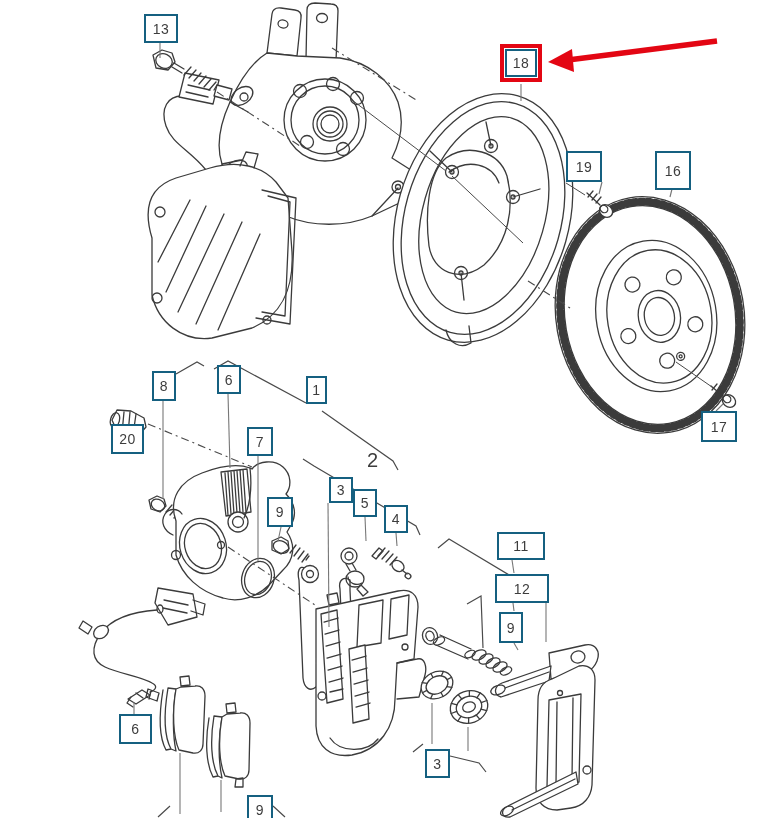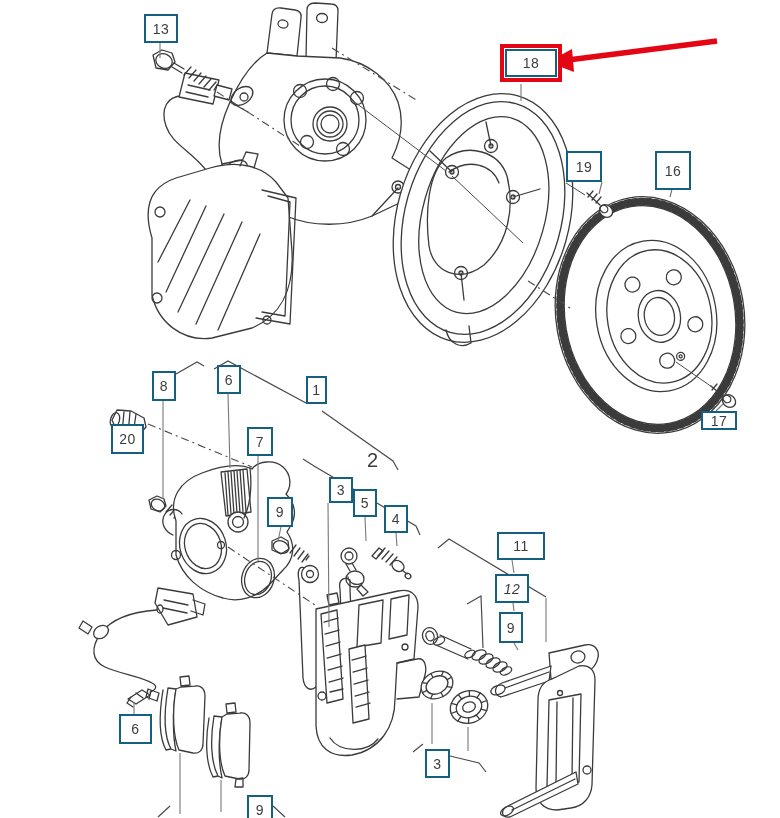--- a/index.html
+++ b/index.html
@@ -4,21 +4,21 @@
 <style>
   html,body{margin:0;padding:0;background:#fff;}
   .stage{position:relative;width:780px;height:818px;background:#fff;overflow:hidden;
          font-family:"Liberation Sans",sans-serif;}
   .stage svg{position:absolute;left:0;top:0;}
   .co{position:absolute;box-sizing:border-box;border:2px solid #156080;background:#fff;
       display:flex;align-items:center;justify-content:center;
       font-size:14px;color:#3d3d3d;letter-spacing:.5px;cursor:pointer;}
   .co-hl{position:absolute;box-sizing:border-box;border:4px solid #e30613;background:#fff;
          padding:1px;display:flex;cursor:pointer;}
-  .co-hl .co{position:static;width:52px;height:28px;border-width:2px;}
+  .co-hl .co{position:static;width:32px;height:28px;border-width:2px;}
   .plain-num{position:absolute;font-size:20px;color:#3d3d3d;}
 </style>
 </head>
 <body>
 
 <div class="stage">
 
 <svg width="780" height="818" viewBox="0 0 780 818">
 
   <g stroke="#3b3b3b" stroke-width="1.3" fill="none" stroke-linecap="round" stroke-linejoin="round">
@@ -348,21 +348,21 @@
     </div>
 
 <div class="co" style="left:566px;top:151px;width:36px;height:31px;">
       <span>19</span>
     </div>
 
 <div class="co" style="left:655px;top:151px;width:36px;height:39px;">
       <span>16</span>
     </div>
 
-<div class="co" style="left:701px;top:411px;width:36px;height:19px;">
+<div class="co" style="left:701px;top:411px;width:36px;height:31px;">
       <span>17</span>
     </div>
 
 <div class="co" style="left:152px;top:371px;width:24px;height:30px;">
       <span>8</span>
     </div>
 
 <div class="co" style="left:217px;top:365px;width:24px;height:29px;">
       <span>6</span>
     </div>
@@ -406,21 +406,21 @@
     </div>
 
 <div class="co" style="left:425px;top:749px;width:25px;height:29px;">
       <span>3</span>
     </div>
 
 <div class="co" style="left:497px;top:532px;width:48px;height:28px;">
       <span>11</span>
     </div>
 
-<div class="co" style="left:495px;top:574px;width:34px;height:29px;font-style:italic;">
+<div class="co" style="left:495px;top:574px;width:54px;height:29px;">
       <span>12</span>
     </div>
 
 <div class="co" style="left:499px;top:612px;width:24px;height:31px;">
       <span>9</span>
     </div>
 
 </div>
 
 </body></html>

